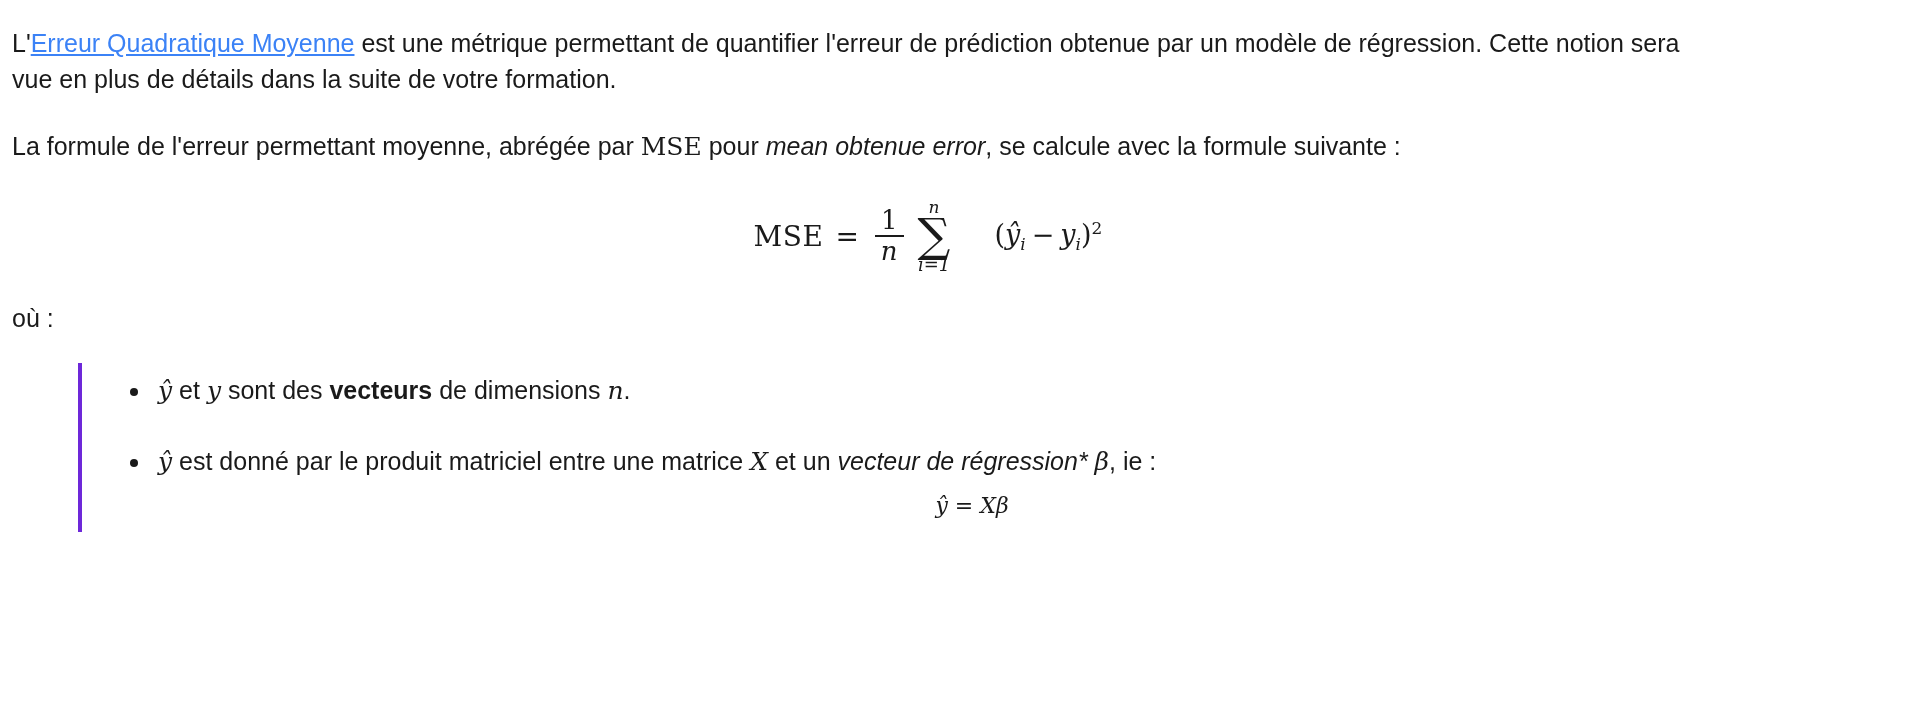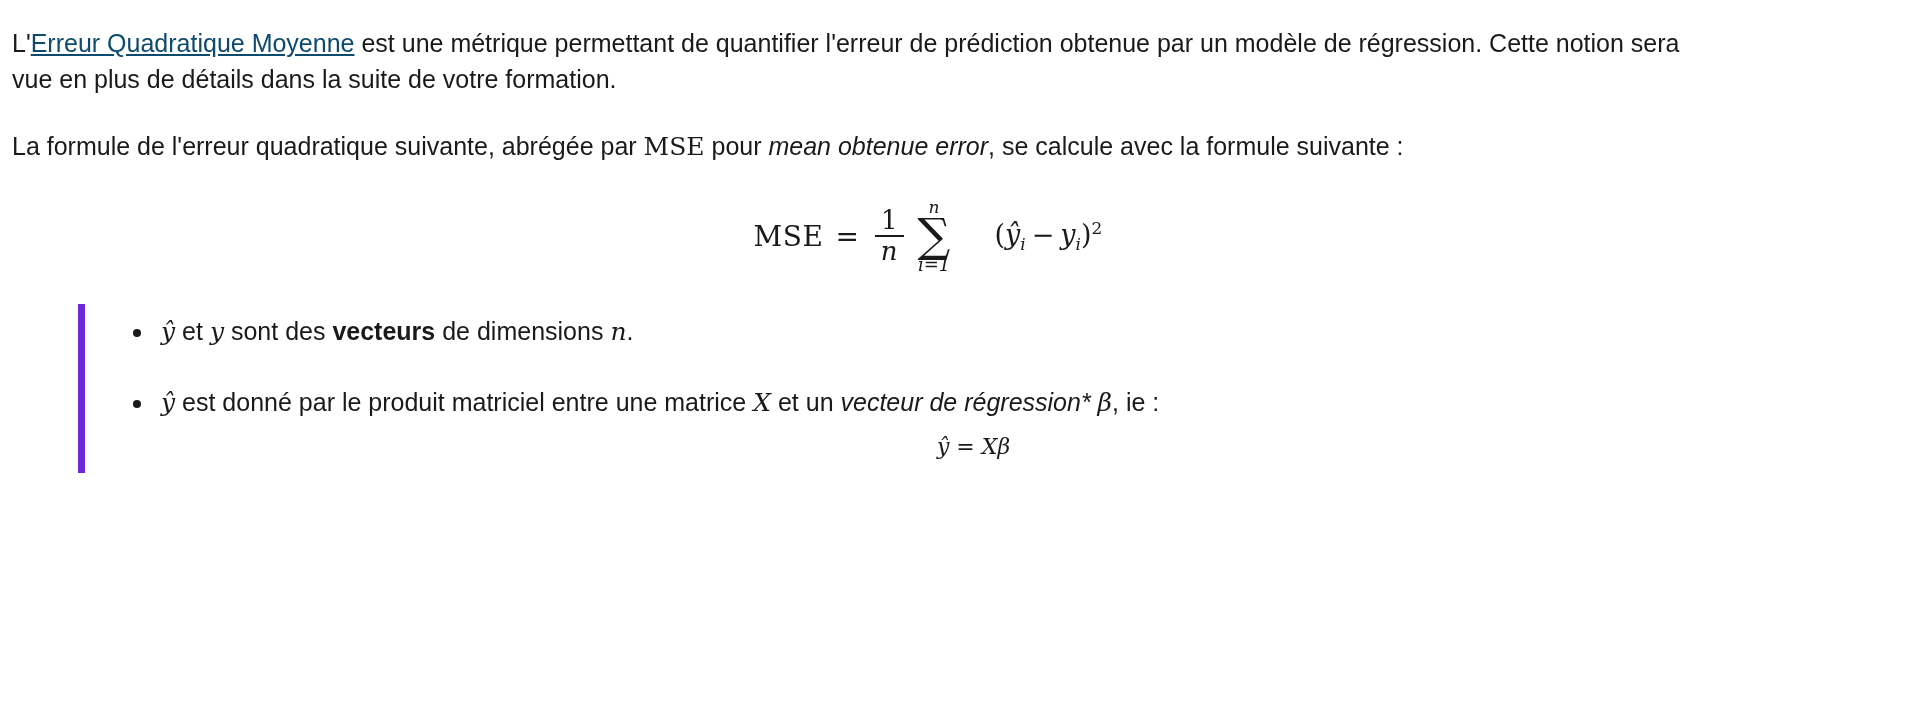--- a/index.html
+++ b/index.html
@@ -23,21 +23,21 @@
     font-size: 25px;
     line-height: 1.42;
     margin: 0 0 0 0;
     padding: 0 14px 0 12px;
     max-width: 1680px;
   }
   .para.first {
     margin-bottom: 32px;
   }
   .link {
-    color: #0c4a6e;
+    color: #3b82f6;
     text-decoration: underline;
     cursor: pointer;
   }
   .math-serif {
     font-family: "DejaVu Serif", "Liberation Serif", serif;
     font-size: 25px;
   }
   .italic {
     font-style: italic;
   }
@@ -123,21 +123,21 @@
   .sup {
     font-size: 17px;
     vertical-align: super;
   }
   .ou-line {
     font-size: 25px;
     padding: 0 12px;
     margin: 0 0 30px 0;
   }
   .quote-block {
-    border-left: 7px solid #6d28d9;
+    border-left: 4px solid #6d28d9;
     margin: 0 0 0 78px;
     padding: 10px 0 10px 0;
   }
   ul.bullets {
     margin: 0;
     padding: 0 0 0 70px;
     list-style: disc;
   }
   ul.bullets li {
     font-size: 25px;
@@ -164,40 +164,41 @@
     max-width: 1760px;
   }
 </style>
 </head>
 <body>
 
 <div class="page">
 
   <p class="para first"><span>L'</span><a class="link">Erreur Quadratique Moyenne</a><span> est une métrique permettant de quantifier l'erreur de prédiction obtenue par un modèle de régression. Cette notion sera vue en plus de détails dans la suite de votre formation.</span></p>
 
-  <p class="para"><span>La formule de l'erreur quadratique suivante, abrégée par </span><span class="math-serif">MSE</span><span> pour </span><span class="italic">mean obtenue error</span><span>, se calcule avec la formule suivante :</span></p>
+  <p class="para"><span>La formule de l'erreur permettant moyenne, abrégée par </span><span class="math-serif">MSE</span><span> pour </span><span class="italic">mean obtenue error</span><span>, se calcule avec la formule suivante :</span></p>
 
   <div class="formula-block">
     <span class="mse-row">
       <span class="mse-label">MSE</span>
       <span class="eq">=</span>
       <span class="frac">
         <span class="num">1</span>
         <span class="bar"></span>
         <span class="den">n</span>
       </span>
       <span class="sum-group">
         <span class="sum-top">n</span>
         <span class="sum-sym">∑</span>
         <span class="sum-bot">i=1</span>
       </span>
       <span class="expr"><span>(</span><span class="v">ŷ</span><span class="sub">i</span><span style="margin:0 6px;">−</span><span class="v">y</span><span class="sub">i</span><span>)</span><span class="sup">2</span></span>
     </span>
   </div>
 
+  <p class="ou-line">où :</p>
 
   <div class="quote-block">
     <ul class="bullets">
       <li>
         <span class="math-serif italic">ŷ</span><span> et </span><span class="math-serif italic">y</span><span> sont des </span><span class="bold">vecteurs</span><span> de dimensions </span><span class="math-serif italic">n</span><span>.</span>
       </li>
       <li>
         <span class="math-serif italic">ŷ</span><span> est donné par le produit matriciel entre une matrice </span><span class="math-serif italic">X</span><span> et un </span><span class="italic">vecteur de régression*</span><span> </span><span class="math-serif italic">β</span><span>, ie :</span>
         <span class="inline-formula italic">ŷ = Xβ</span>
       </li>

